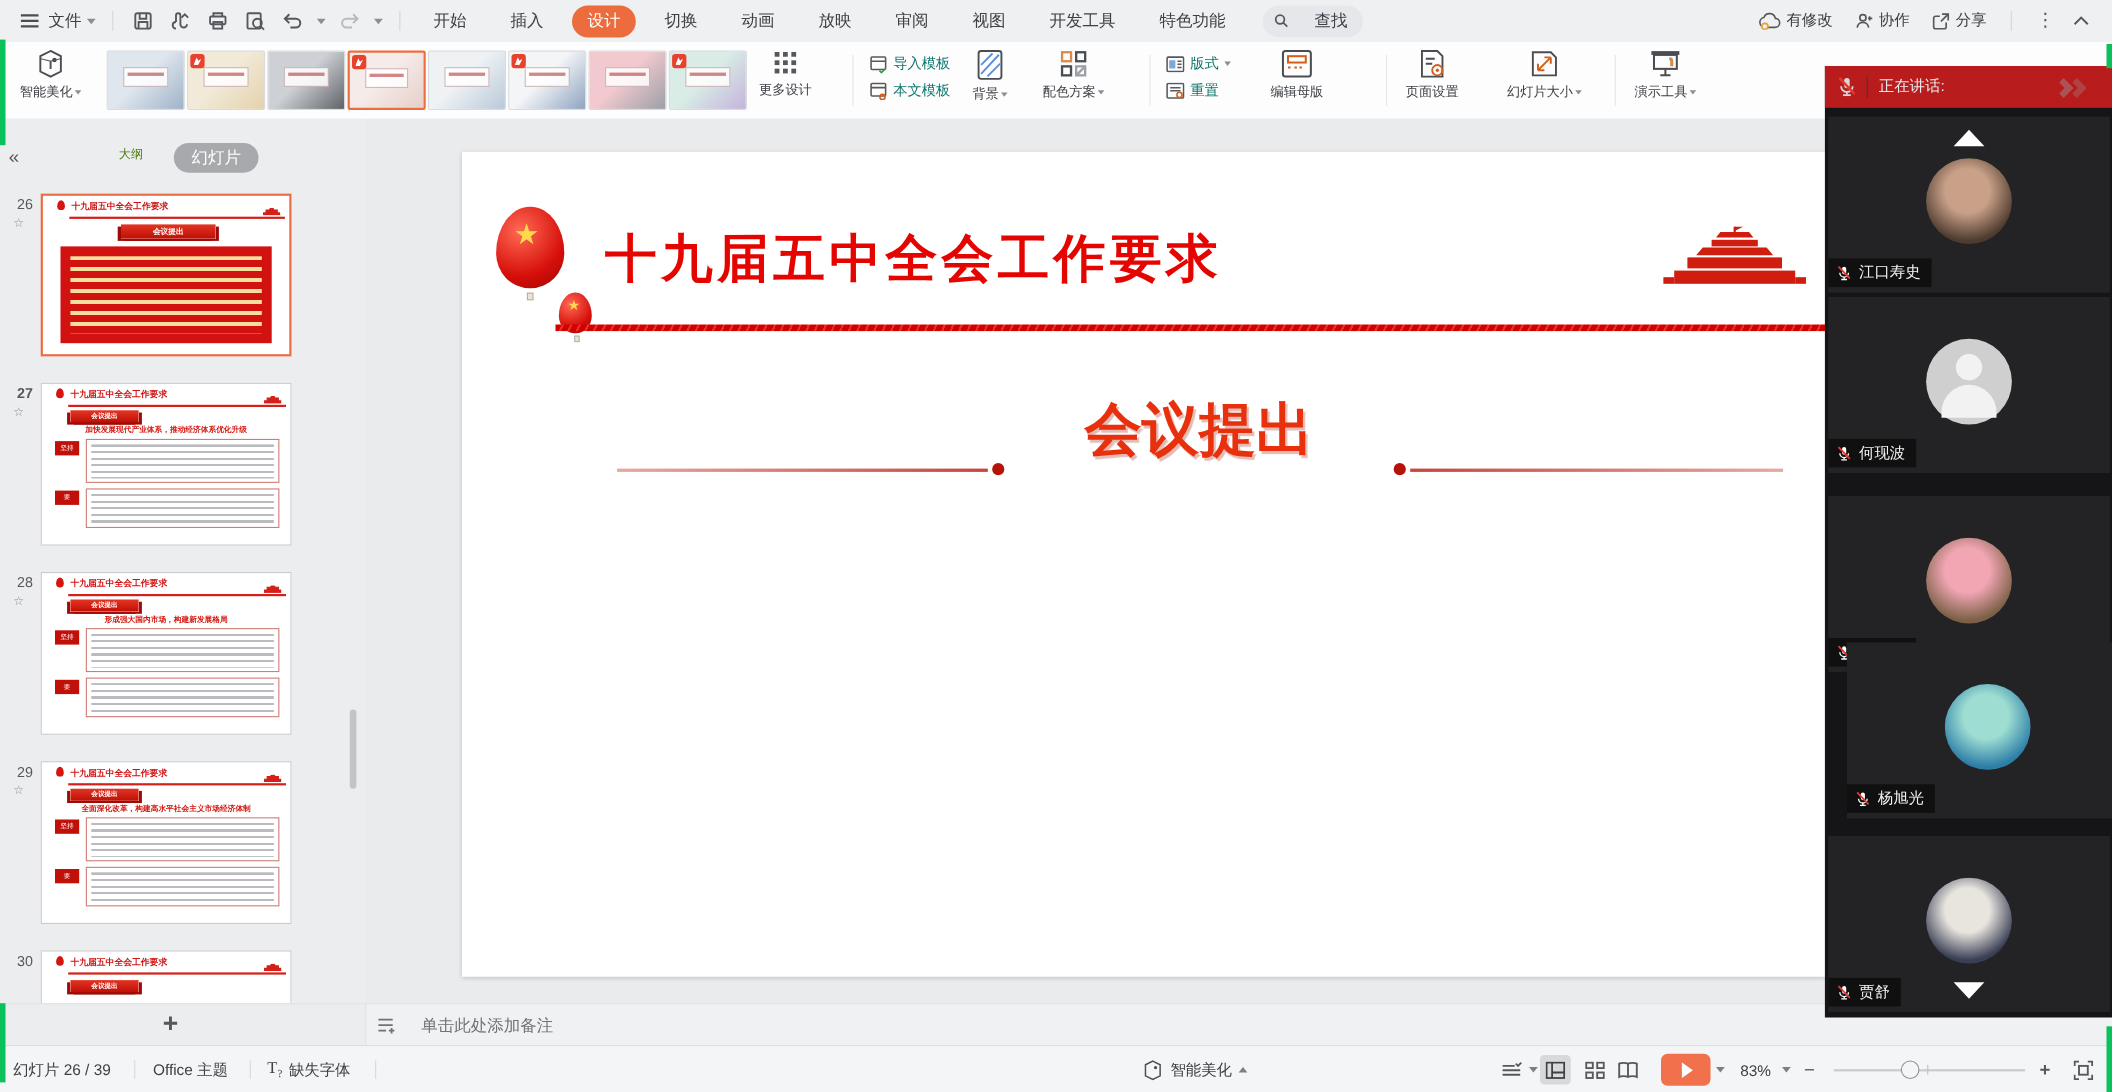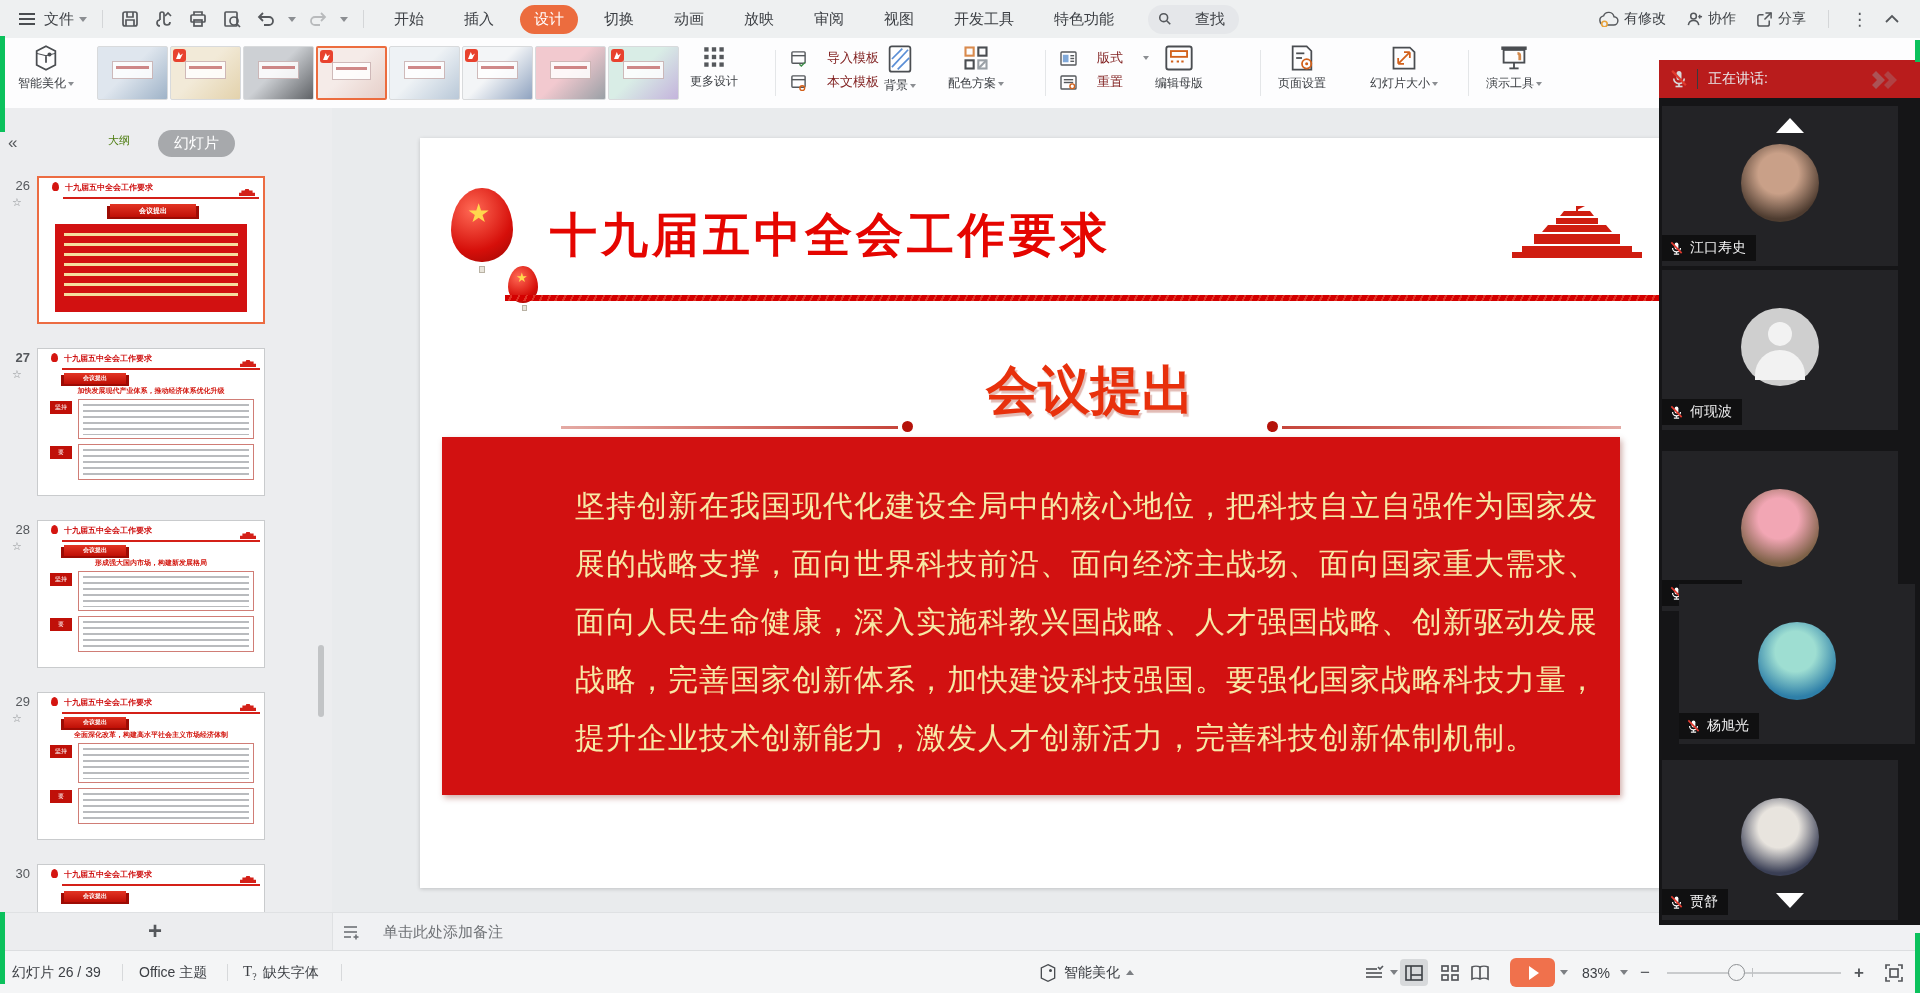--- a/index.html
+++ b/index.html
@@ -21,21 +21,21 @@
   #mb-right{position:absolute;right:10px;top:0;height:38px;display:flex;align-items:center;gap:4px;}
   .mb-act{display:flex;align-items:center;gap:5px;font-size:14px;color:#3d4045;padding:0 8px;}
   .vdots{font-size:17px;color:#55585c;padding:0 8px;letter-spacing:0;}
 
   
   #toolbar{position:absolute;left:0;top:38px;width:1920px;height:70px;background:#fdfdfe;border-bottom:1px solid #e2e4e6;}
   .tb-big{position:absolute;top:6px;display:flex;flex-direction:column;align-items:center;gap:3px;}
   .tb-label{font-size:12px;color:#3d4045;white-space:nowrap;display:flex;align-items:center;gap:2px;}
   .tb-caret{width:0;height:0;border-left:3.5px solid transparent;border-right:3.5px solid transparent;border-top:4px solid #8b8e92;}
   .tb-stack{position:absolute;display:flex;flex-direction:column;gap:6px;}
-  .tb-small{display:flex;align-items:center;gap:20px;font-size:13px;color:#7f1d1d;white-space:nowrap;}
+  .tb-small{display:flex;align-items:center;gap:5px;font-size:13px;color:#0f766e;white-space:nowrap;}
   .tsep{position:absolute;top:12px;width:1px;height:46px;background:#e4e6e8;}
   #template-strip{position:absolute;left:97px;top:8px;height:54px;}
   .tpl{position:absolute;top:0;width:71px;height:54px;border-radius:2px;border:1px solid #d8dadc;box-sizing:border-box;}
   .tpl.sel{border:2px solid #ec6c3e;}
   .tpl .badge{position:absolute;left:2px;top:2px;width:13px;height:13px;border-radius:3px;background:#e8422e;}
   .tpl .badge:after{content:"";position:absolute;left:3px;top:3px;width:7px;height:7px;background:#fff;clip-path:polygon(0 100%,40% 0,60% 45%,100% 20%,60% 100%);}
   .tpl .blockA{position:absolute;left:14px;top:14px;right:14px;height:16px;background:rgba(255,255,255,.85);border:1px solid rgba(120,60,60,.35);}
   .tpl .blockB{position:absolute;left:18px;top:19px;right:18px;height:3px;background:rgba(170,40,40,.55);}
 
   
@@ -96,21 +96,21 @@
   #zoom-knob{position:absolute;left:1728px;top:13px;width:17px;height:17px;border-radius:50%;background:#f4f5f6;border:1.5px solid #8d9093;box-sizing:border-box;}
   #zoom-tick{position:absolute;left:1752px;top:17px;width:1px;height:9px;background:#bfc1c3;}
   .szm{position:absolute;top:0;height:43px;display:flex;align-items:center;font-size:17px;color:#55585c;}
 
   
   #meeting{position:absolute;left:1659px;top:60px;width:261px;height:865px;background:#151517;z-index:40;}
   #meet-head{position:absolute;left:0;top:0;width:100%;height:38px;background:#b91c1c;display:flex;align-items:center;}
   #meet-head .div{width:1px;height:20px;background:#3a3a3e;margin:0 10px 0 8px;}
   #speaking{font-size:14px;color:#e8e8ea;}
   #meet-logo{position:absolute;right:14px;top:9px;width:40px;height:22px;opacity:.55;}
-  .tile{position:absolute;left:3px;width:236px;height:160px;background:#232326;overflow:hidden;}
+  .tile{position:absolute;left:3px;width:236px;height:160px;background:#232326;overflow:hidden;padding-left:20px;}
   .pav{position:absolute;left:50%;top:50%;transform:translate(-50%,-54%);width:78px;height:78px;border-radius:50%;}
   .pav.silhouette:before{content:"";position:absolute;left:27px;top:14px;width:24px;height:24px;border-radius:50%;background:#f2f2f2;}
   .pav.silhouette:after{content:"";position:absolute;left:14px;top:42px;width:50px;height:30px;border-radius:25px 25px 0 0;background:#f2f2f2;}
   .pname{position:absolute;left:0;bottom:5px;background:rgba(10,10,10,.72);padding:4px 10px 4px 7px;display:flex;align-items:center;gap:6px;font-size:14px;color:#f2f2f3;white-space:nowrap;}
   .uparrow{position:absolute;left:50%;transform:translateX(-50%);width:0;height:0;border-left:14px solid transparent;border-right:14px solid transparent;}
   #arrow-up{top:58px;border-bottom:15px solid #fff;}
   #arrow-down{top:833px;border-top:15px solid #fff;}
 
   
   .green{position:absolute;background:#0bc15c;z-index:60;}
@@ -518,27 +518,20 @@
           <path d="M65 0h8l-8 4z"></path>
           <rect x="0" y="46" width="10" height="6"></rect>
             <rect x="120" y="46" width="10" height="6"></rect>
         </g>
       </svg>
       <div class="hd-line" style="left:141px;width:337px;"></div>
       <div class="hd-dot" style="left:482px;"></div>
       <div id="section-heading">会议提出</div>
       <div class="hd-dot" style="left:847px;"></div>
       <div class="hd-line" style="left:862px;width:339px;background:linear-gradient(90deg,#c6453b,#e4aaa4);"></div>
-      <div id="redbox">
-        <div id="redbox-text">坚持创新在我国现代化建设全局中的核心地位，把科技自立自强作为国家发
-展的战略支撑，面向世界科技前沿、面向经济主战场、面向国家重大需求、
-面向人民生命健康，深入实施科教兴国战略、人才强国战略、创新驱动发展
-战略，完善国家创新体系，加快建设科技强国。要强化国家战略科技力量，
-提升企业技术创新能力，激发人才创新活力，完善科技创新体制机制。</div>
-      </div>
     </div>
   </div>
 
   <div id="notesbar">
     <div class="row">
       <svg width="18" height="16" viewBox="0 0 18 16" fill="none" stroke="#6f7276" stroke-width="1.6">
           <line x1="1" y1="3" x2="14" y2="3"></line>
           <line x1="1" y1="8" x2="14" y2="8"></line>
           <line x1="1" y1="13" x2="8" y2="13"></line>
           <line x1="13" y1="10.5" x2="13" y2="15.5"></line>

